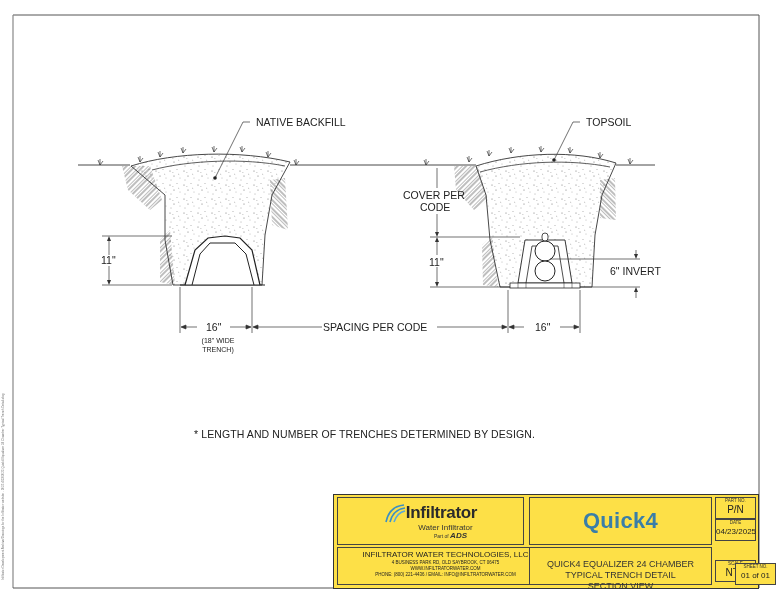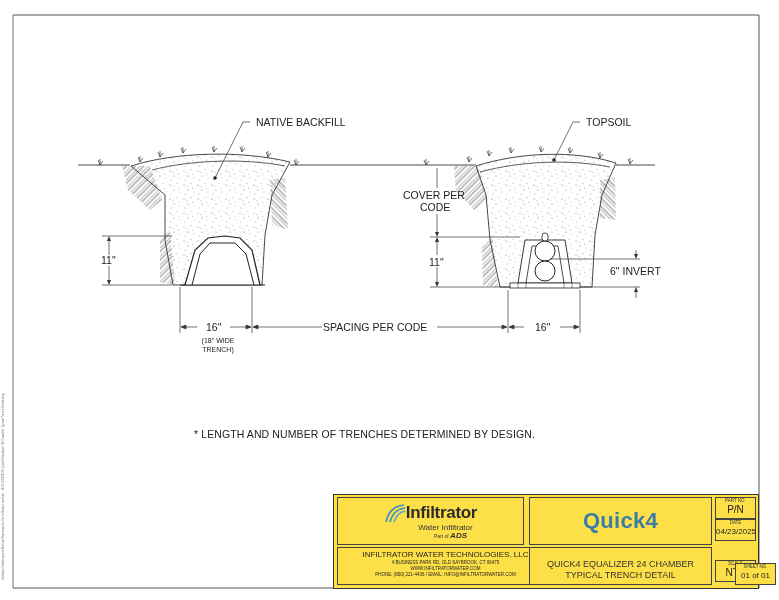--- a/index.html
+++ b/index.html
@@ -216,20 +216,21 @@
   <div class="co-small">PHONE: (800) 221-4436 / EMAIL: INFO@INFILTRATORWATER.COM</div>
 </div>
 
 <div class="tb-box" style="left:529px;top:497px;width:183px;height:48px;display:flex;align-items:center;justify-content:center;">
   <span class="quick4">Quick4</span>
 </div>
 
 <div class="tb-box" style="left:529px;top:547px;width:183px;height:38px;padding-top:11px;">
   <div class="q-title">QUICK4 EQUALIZER 24 CHAMBER</div>
   <div class="q-title">TYPICAL TRENCH DETAIL</div>
+  <div class="q-title">SECTION VIEW</div>
 </div>
 
 <div class="tb-box" style="left:715px;top:497px;width:41px;height:22px;">
   <div class="meta-lbl">PART NO.</div>
   <div class="meta-val">P/N</div>
 </div>
 <div class="tb-box" style="left:715px;top:519px;width:41px;height:22px;">
   <div class="meta-lbl">DATE</div>
   <div class="meta-val sm">04/23/2025</div>
 </div>

